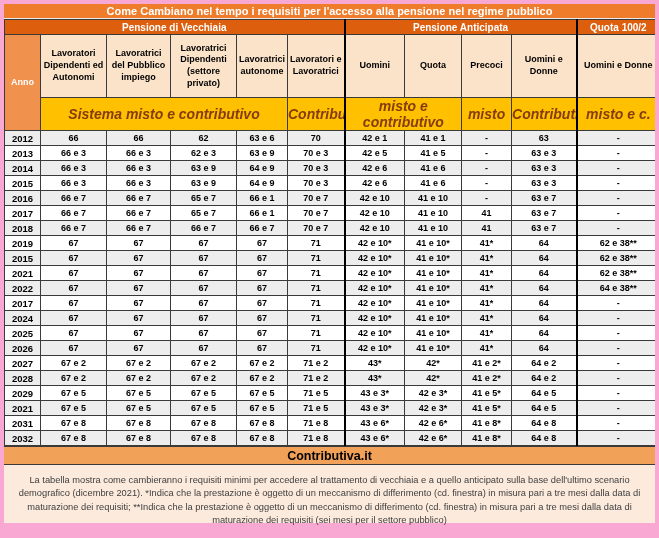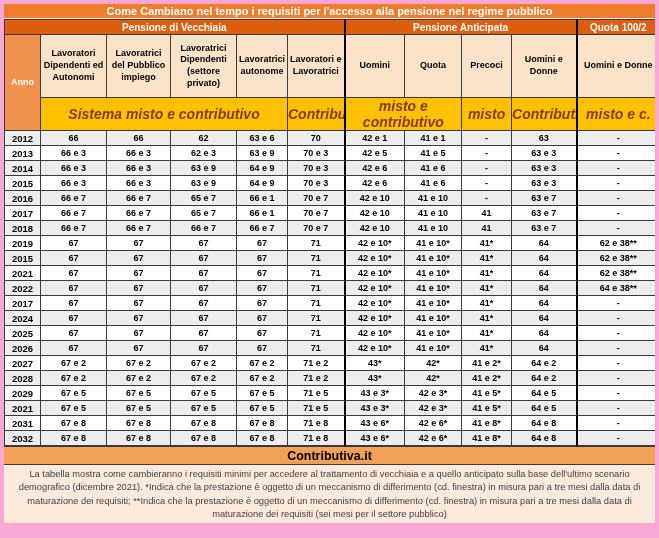--- a/index.html
+++ b/index.html
@@ -75,21 +75,21 @@
     text-align:center; line-height:18px;
     border-top:1px solid #3a3a3a;
   }
   .note {
     height:59px;
     background: var(--note-bg, #FCEADC);
     color:#404040;
     font-size:9.3px;
     line-height:1.45;
     text-align:center;
-    padding:3px 6px;
+    padding:9px 6px;
     border-top:1px solid #3a3a3a;
   }
 </style>
 </head>
 <body>
 
 <div class="sheet">
 
   <div class="title-bar">Come Cambiano nel tempo i requisiti per l'accesso alla pensione nel regime pubblico</div>
 

